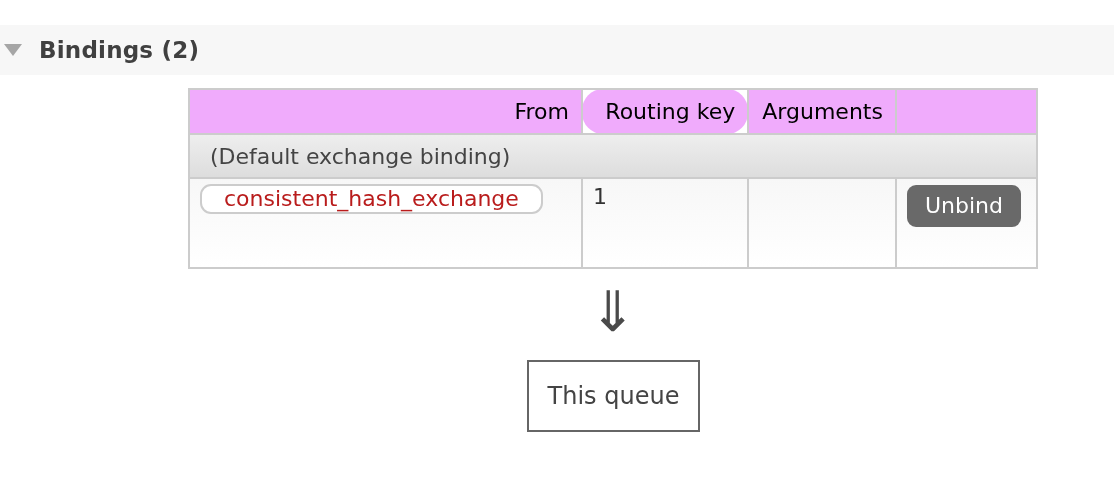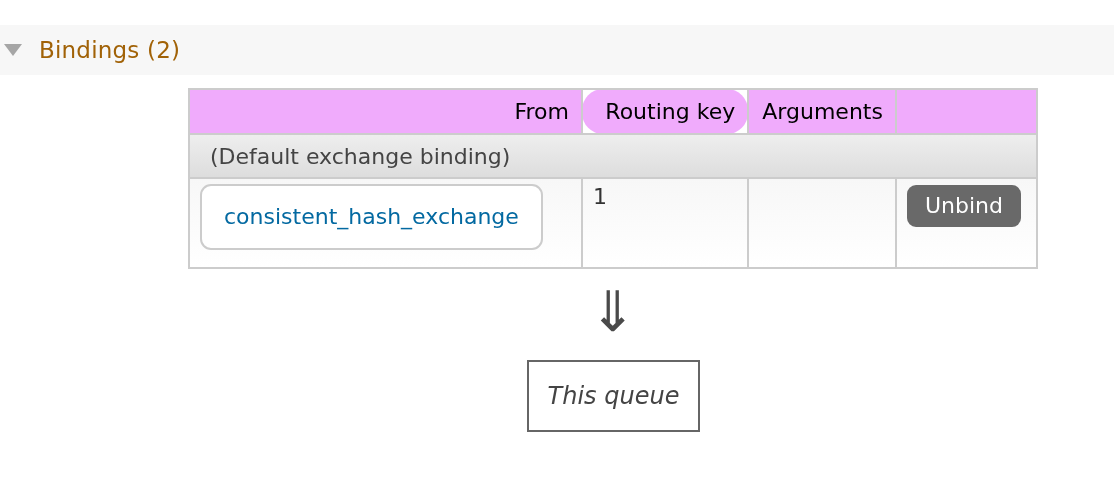--- a/index.html
+++ b/index.html
@@ -20,21 +20,21 @@
     cursor: pointer;
   }
   .triangle {
     width: 0; height: 0; margin-left: 4px;
     border-left: 9px solid transparent;
     border-right: 9px solid transparent;
     border-top: 12px solid #a6a6a6;
   }
   .section-title {
     margin-left: 17px;
-    font-size: 23px; font-weight: normal; color: #a16207;
+    font-size: 23px; font-weight: bold; color: #404040;
     letter-spacing: 0.2px;
   }
 
   
   table.bindings {
     position: absolute; left: 188px; top: 88px;
     width: 850px;
     border-collapse: collapse;
     font-size: 22px;
     color: #000;
@@ -65,24 +65,24 @@
   tr.binding-row td {
     background: linear-gradient(#f7f7f7, #ffffff);
     vertical-align: top;
     padding: 5px 10px;
   }
   .exchange-chip {
     display: inline-block;
     border: 2px solid #cccccc;
     border-radius: 11px;
     background: #ffffff;
-    padding: 19px 22px;
+    padding: 1px 22px;
     font-size: 22px;
     line-height: 24px;
-    color: #0369a1;
+    color: #b91c1c;
     cursor: pointer;
     text-align: right;
   }
   td.rk-cell { padding: 8px 12px; color: #333333; }
   .unbind-btn {
     display: inline-block;
     margin: 1px 0 12px 0;
     background: #696969;
     color: #ffffff;
     border: none;
@@ -101,21 +101,21 @@
     font-size: 56px; line-height: 56px;
     color: #4a4a4a;
     user-select: none;
   }
   .queue-box {
     position: absolute; left: 527px; top: 360px;
     width: 173px; height: 72px;
     border: 2px solid #666666;
     background: #ffffff;
     display: flex; align-items: center; justify-content: center;
-    font-size: 24px; color: #444444; font-style: italic;
+    font-size: 24px; color: #444444;
   }
 </style>
 </head>
 <body>
 
 <div class="stage">
 
   <div class="section-header">
     <span class="triangle"></span>
     <span class="section-title">Bindings (2)</span>

